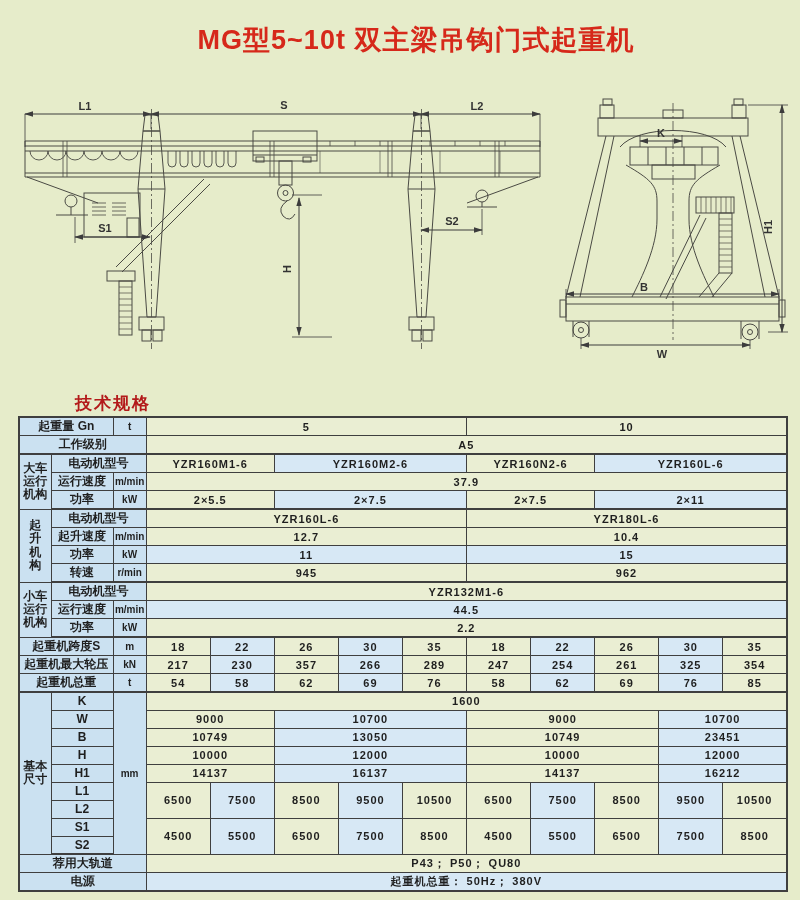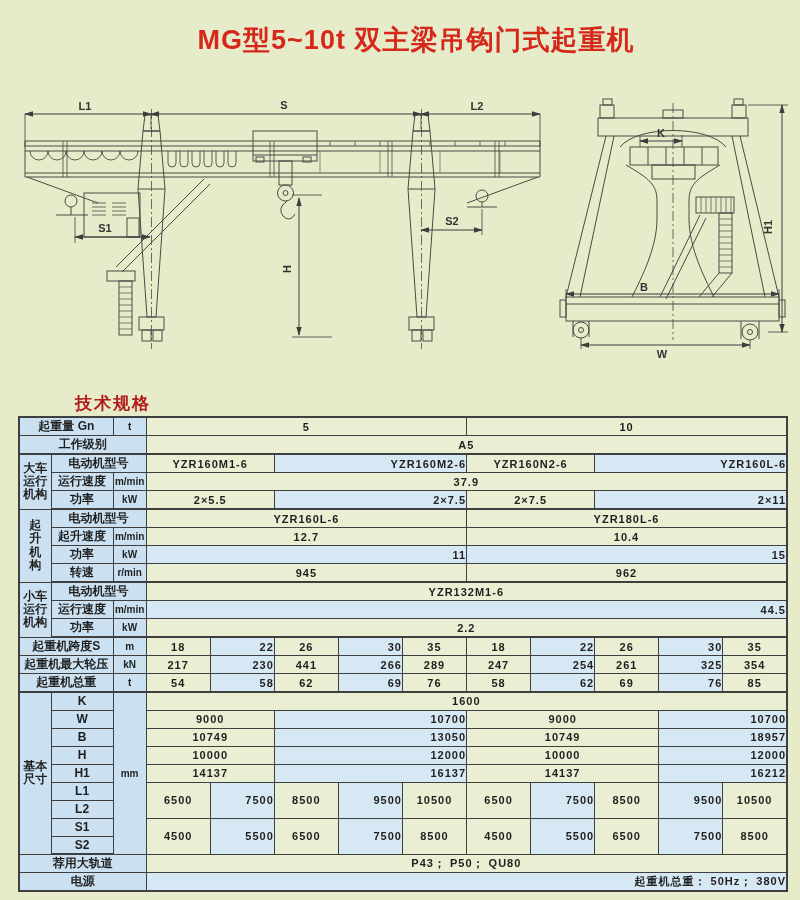--- a/index.html
+++ b/index.html
@@ -29,21 +29,21 @@
   #spec td{
     border:1px solid var(--bord,#3f3f3f);
     text-align:center;vertical-align:middle;padding:0;
     font-size:11px;font-weight:bold;color:#1f1f1f;
     overflow:hidden;white-space:nowrap;
   }
   #spec td.lab{background:var(--lab,#cbe1f1);font-size:12px;letter-spacing:0;}
   #spec td.unit{font-size:10px;}
   #spec td.grp{background:var(--lab,#cbe1f1);white-space:pre-line;line-height:1.1;font-size:12px;margin-top:10px;}
   #spec td.g{background:var(--green,#eaeed3);letter-spacing:1px;}
-  #spec td.b{background:var(--blue,#d7e8f5);letter-spacing:1px;text-align:right;}
+  #spec td.b{background:var(--blue,#d7e8f5);letter-spacing:1px;}
   #spec tr.hb td{border-bottom-width:2px;}
 </style>
 </head>
 <body>
 
 <div class="title">MG型5~10t 双主梁吊钩门式起重机</div>
 
 <svg id="draw" width="800" height="300" viewBox="0 0 800 300">
   <defs>
     <marker id="ar" viewBox="0 0 10 6" refX="9" refY="3" markerWidth="9" markerHeight="6" orient="auto-start-reverse">
@@ -289,21 +289,21 @@
         <td class="b">22</td>
         <td class="g">26</td>
         <td class="b">30</td>
         <td class="g">35</td>
       </tr>
       <tr>
         <td class="lab" colspan="2">起重机最大轮压</td>
         <td class="lab unit">kN</td>
         <td class="g">217</td>
         <td class="b">230</td>
-        <td class="g">441</td>
+        <td class="g">357</td>
         <td class="b">266</td>
         <td class="g">289</td>
         <td class="g">247</td>
         <td class="b">254</td>
         <td class="g">261</td>
         <td class="b">325</td>
         <td class="g">354</td>
       </tr>
       <tr class="hb">
         <td class="lab" colspan="2">起重机总重</td>
@@ -331,21 +331,21 @@
         <td class="g" colspan="2">9000</td>
         <td class="b" colspan="3">10700</td>
         <td class="g" colspan="3">9000</td>
         <td class="b" colspan="2">10700</td>
       </tr>
       <tr>
         <td class="lab">B</td>
         <td class="g" colspan="2">10749</td>
         <td class="b" colspan="3">13050</td>
         <td class="g" colspan="3">10749</td>
-        <td class="b" colspan="2">18957</td>
+        <td class="b" colspan="2">23451</td>
       </tr>
       <tr>
         <td class="lab">H</td>
         <td class="g" colspan="2">10000</td>
         <td class="b" colspan="3">12000</td>
         <td class="g" colspan="3">10000</td>
         <td class="b" colspan="2">12000</td>
       </tr>
       <tr>
         <td class="lab">H1</td>

